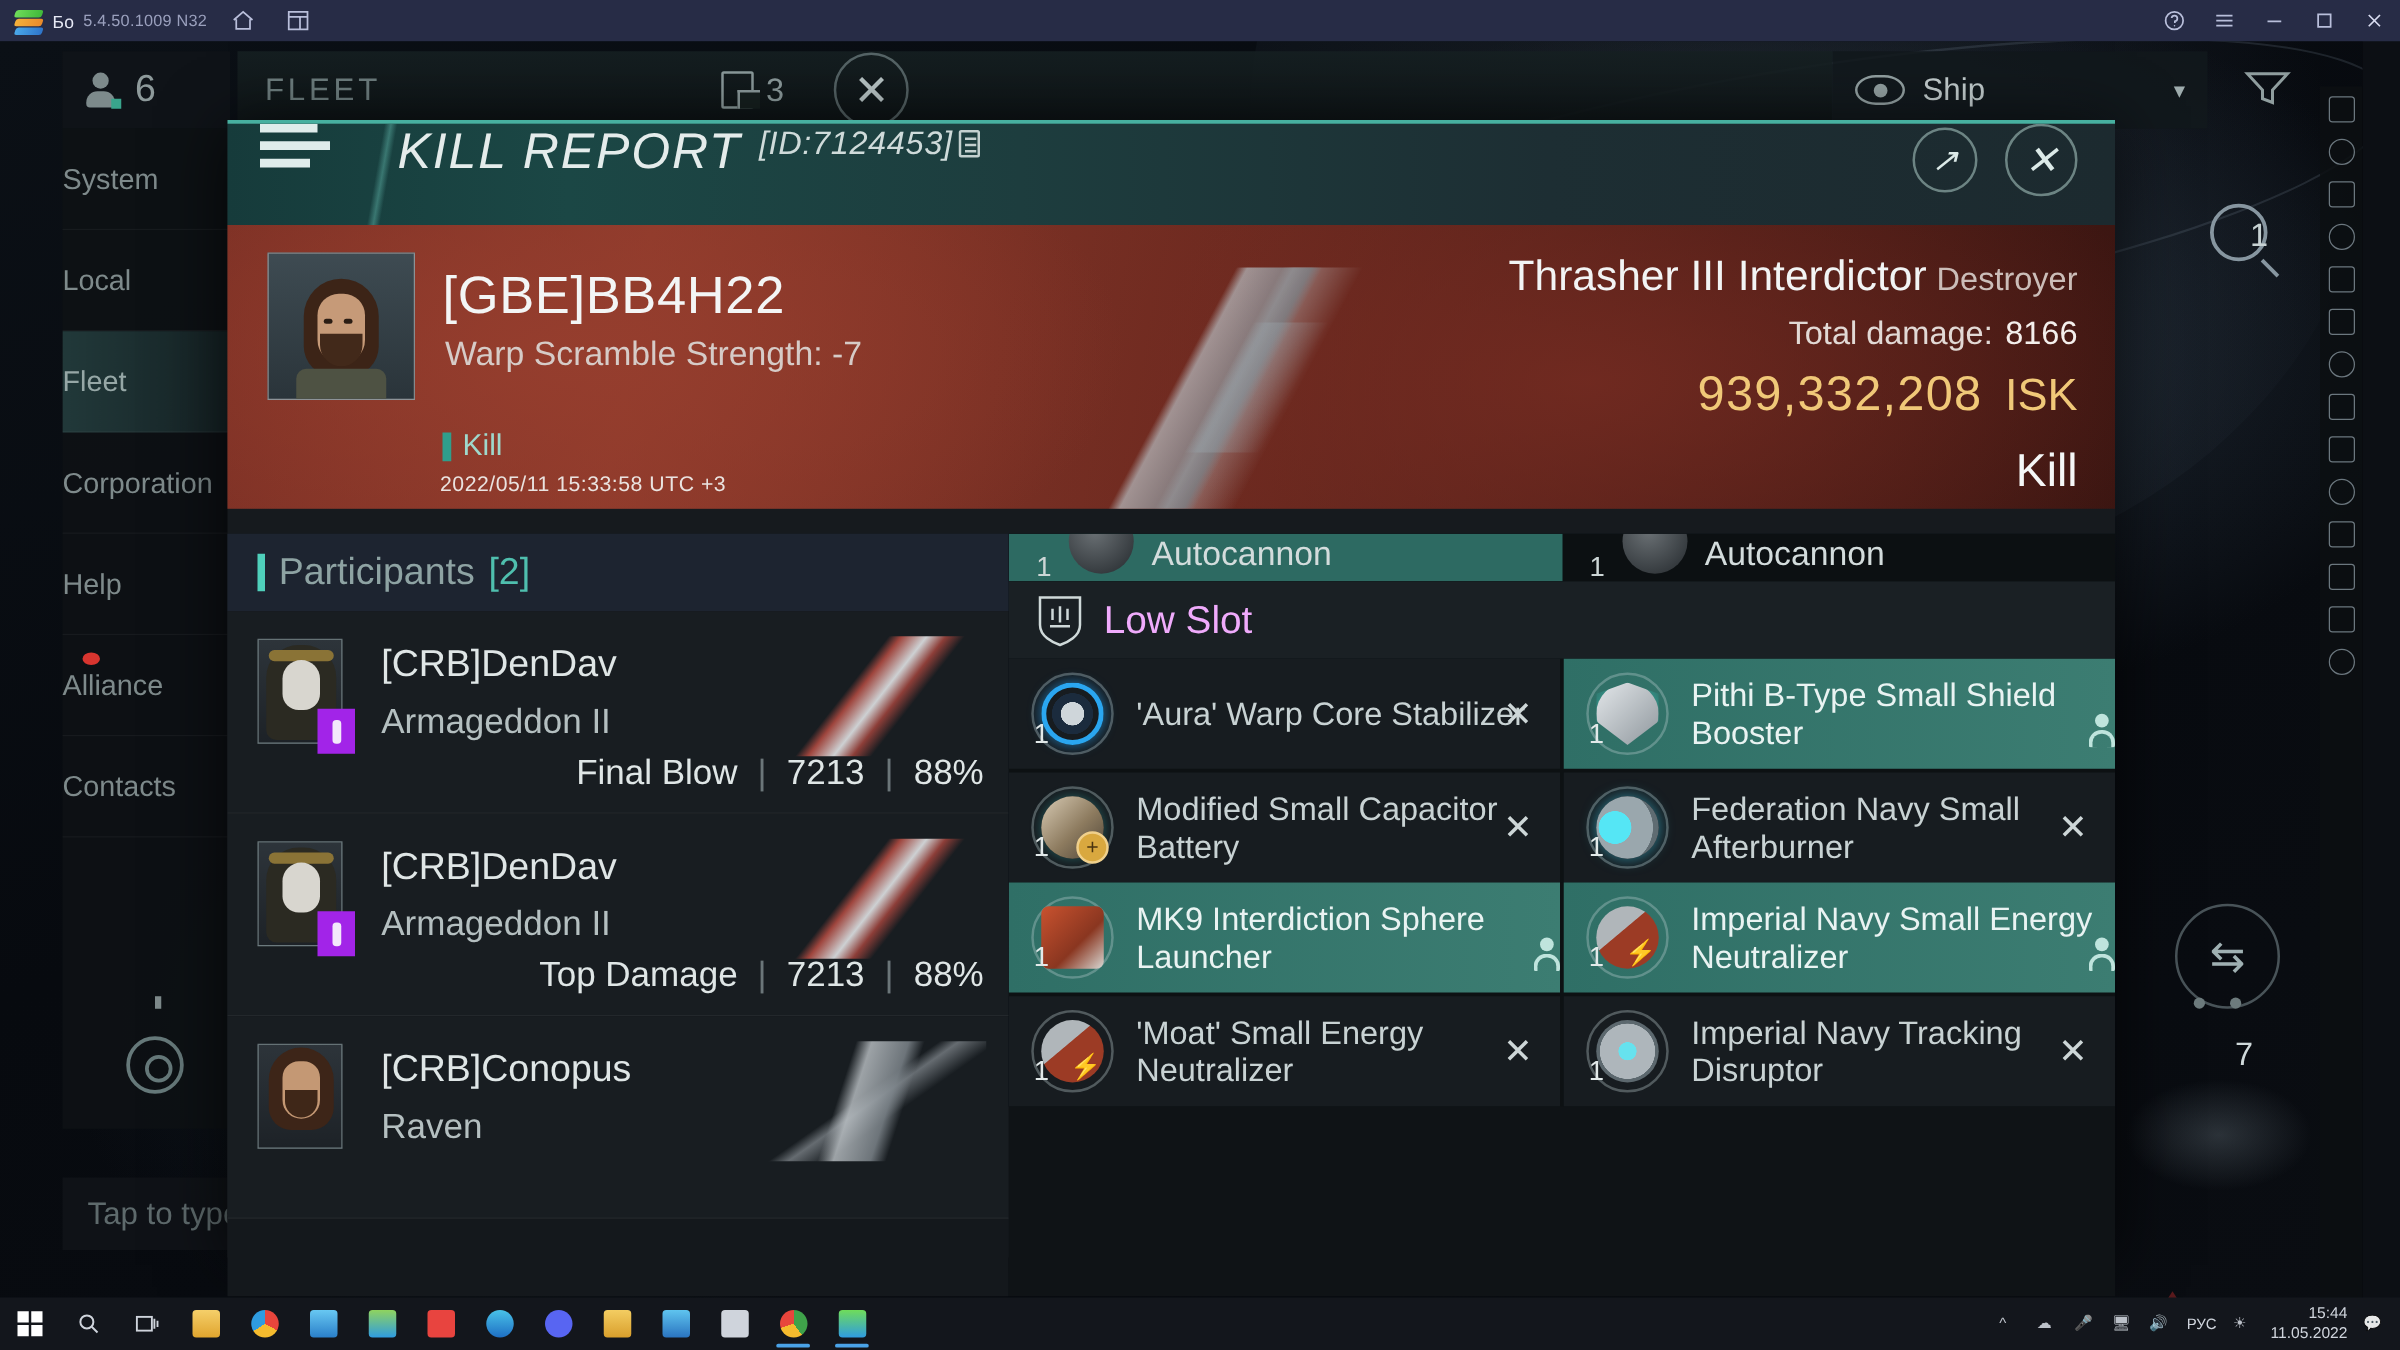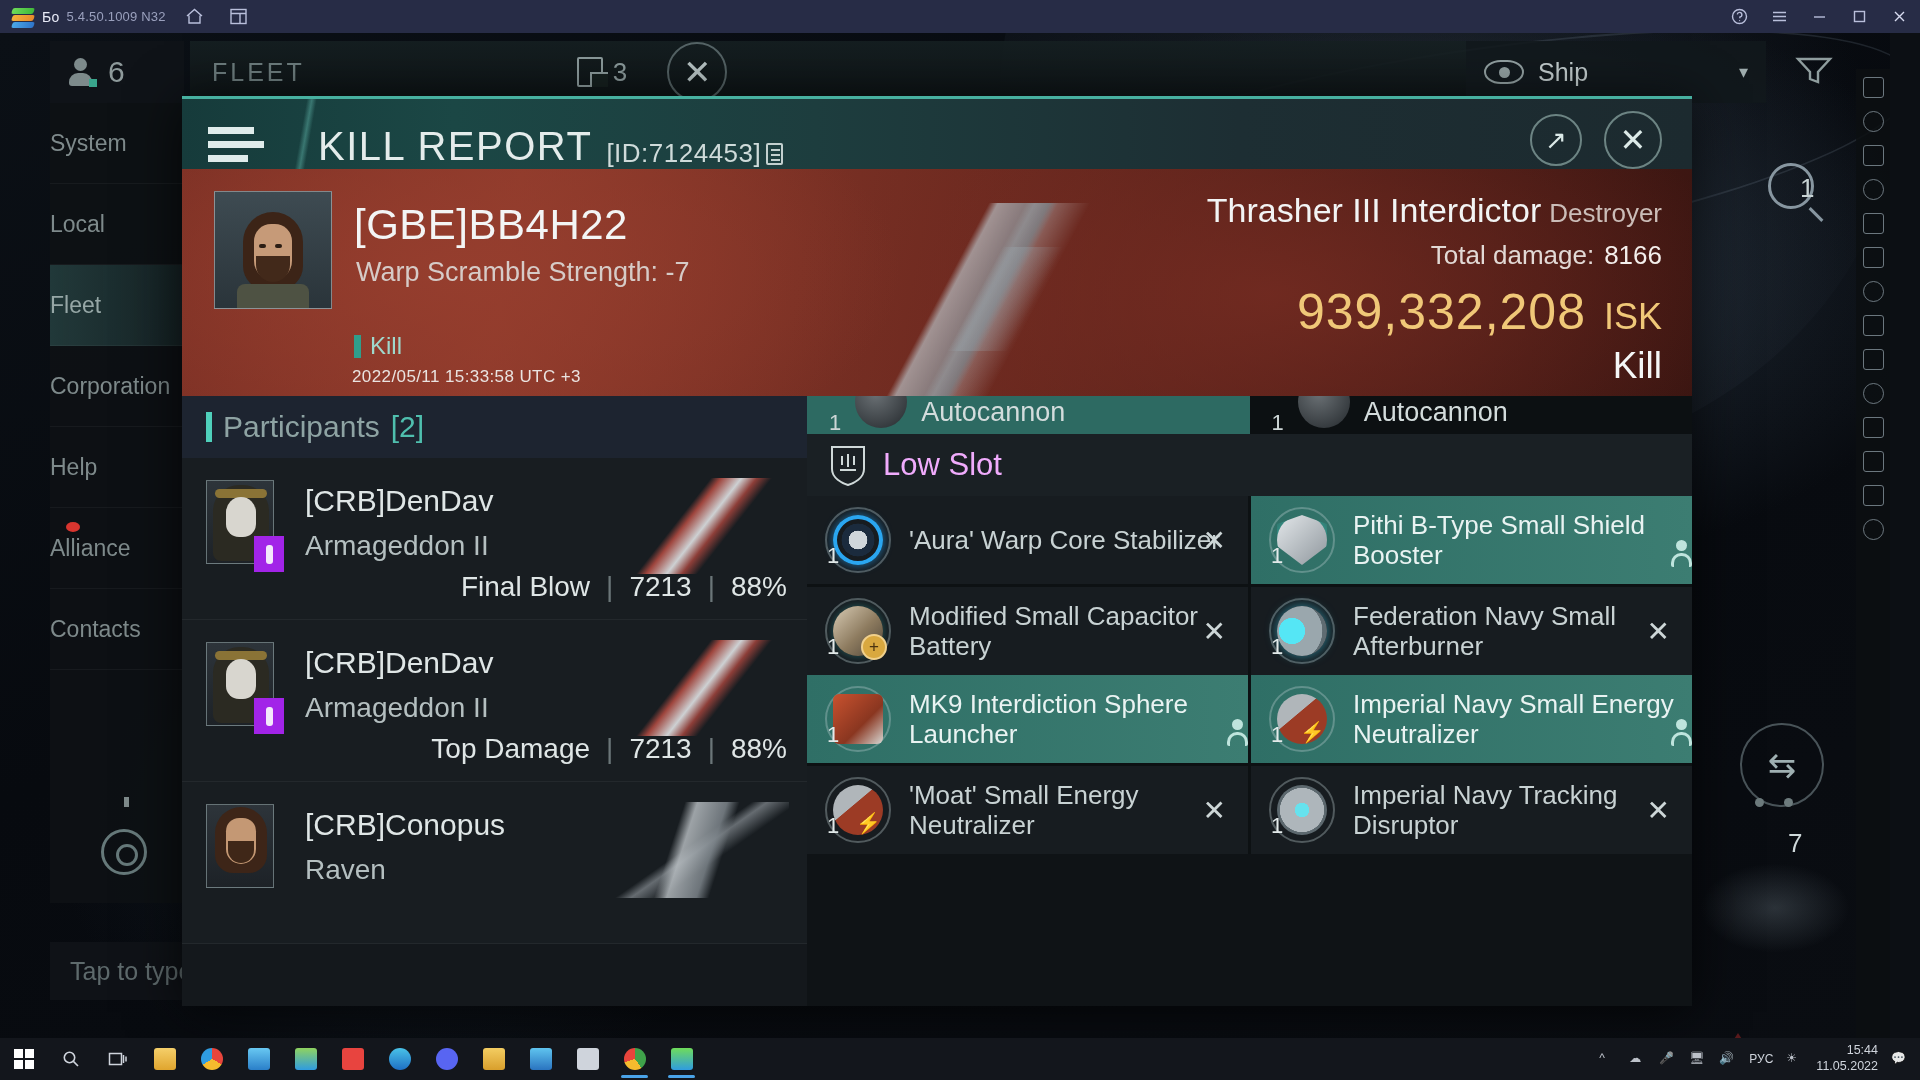--- a/index.html
+++ b/index.html
@@ -144,23 +144,23 @@
   .chat-send { width: 192px; height: 58px; background: rgba(38,74,72,.82); display:flex; align-items:center; justify-content:center;
     color:#c9d6d6; font-size: 26px; }
   .speed-text { margin-left: 92px; color:#cfd9da; font-size: 27px; }
 
   
   .modal {
     position: absolute; left: 182px; top: 63px; width: 1510px; height: 910px; z-index: 30;
     background: #161a1e; box-shadow: 0 6px 50px rgba(0,0,0,.7);
   }
   .modal-header {
-    height: 73px; position: relative; display: flex; align-items: flex-end;
+    height: 84px; position: relative; display: flex; align-items: flex-start;
     background: linear-gradient(90deg,#163b3b 0%, #1b4745 18%, #1d3d3e 42%, #1d2e33 70%, #1c2a2f 100%);
-    border-top: 3px solid #47b0a0; overflow: hidden;
+    border-top: 3px solid #47b0a0; overflow: hidden; font-style: italic;
   }
   .modal-header::after {
     content:""; position:absolute; left: 100px; top: 0; width: 50px; height: 100%;
     background: linear-gradient(100deg, rgba(0,0,0,0) 40%, rgba(120,220,205,.35) 48%, rgba(0,0,0,0) 56%);
   }
   .hamburger { width: 56px; margin-left: 26px; }
   .hamburger i { display:block; height: 7px; background: #dfeceb; margin-bottom: 7px; }
   .hamburger i:nth-child(1){ width: 46px; } .hamburger i:nth-child(2){ width: 56px; } .hamburger i:nth-child(3){ width: 40px; }
   .modal-title { margin-left: 54px; color: #e4eceb; font-size: 40px; letter-spacing: 1.5px; }
   .modal-id { margin-left: 14px; color: #cfdbda; font-size: 26px; letter-spacing: .5px; }
@@ -207,26 +207,26 @@
   .banner-ship-art::after{
     content:""; position:absolute; left: 58px; top: 44px; width: 250px; height: 104px;
     background: linear-gradient(118deg, rgba(0,0,0,0) 40%, rgba(150,158,164,.55) 44%, rgba(0,0,0,0) 60%);
   }
   .banner-right { position:absolute; right: 30px; top: 22px; text-align: right; }
   .ship-title { color: #f2f4f4; font-size: 34px; }
   .ship-class { color: #cbbdb8; font-size: 26px; margin-left: 8px; }
   .total-dmg { color: #e2d9d5; font-size: 26px; margin-top: 10px; }
   .total-dmg b { font-weight: 400; color: #f4efec; margin-left: 10px; }
   .isk-row { margin-top: 12px; display:flex; align-items:baseline; justify-content:flex-end; gap: 18px; }
-  .isk-value { color: #f0c878; font-size: 50px; letter-spacing: 1px; }
+  .isk-value { color: #f0c878; font-size: 39px; letter-spacing: 1px; }
   .isk-label { color: #f0c878; font-size: 36px; }
   .kill-word { position:absolute; right: 30px; top: 176px; color:#f5f7f7; font-size: 37px; }
 
   
-  .modal-body { display: flex; height: 610px; }
+  .modal-body { display: flex; height: 610px; margin-top: 20px; }
   .left-col { width: 625px; background: #14181c; position: relative; }
   .participants-hdr { height: 62px; background: #1d2430; display: flex; align-items: center; padding-left: 24px; gap: 11px; }
   .participants-hdr::before { content:""; width: 6px; height: 30px; background: #4fd0bb; display:block; }
   .participants-title { color: #8ea3a3; font-size: 30px; }
   .participants-count { color: #4fbfae; font-size: 30px; }
 
   .p-row { height: 162px; position: relative; border-bottom: 1px solid rgba(255,255,255,.05); background: #181d21; }
   .p-portrait { position: absolute; left: 24px; top: 22px; width: 68px; height: 84px;
     border: 1px solid rgba(160,180,182,.55); background: linear-gradient(180deg,#2d343a,#1d2227); overflow:hidden; }
   .p-portrait.hood .cowl { position:absolute; left:6px; top:4px; width:56px; height:76px; border-radius:26px 26px 8px 8px; background:#2b2a22; }

